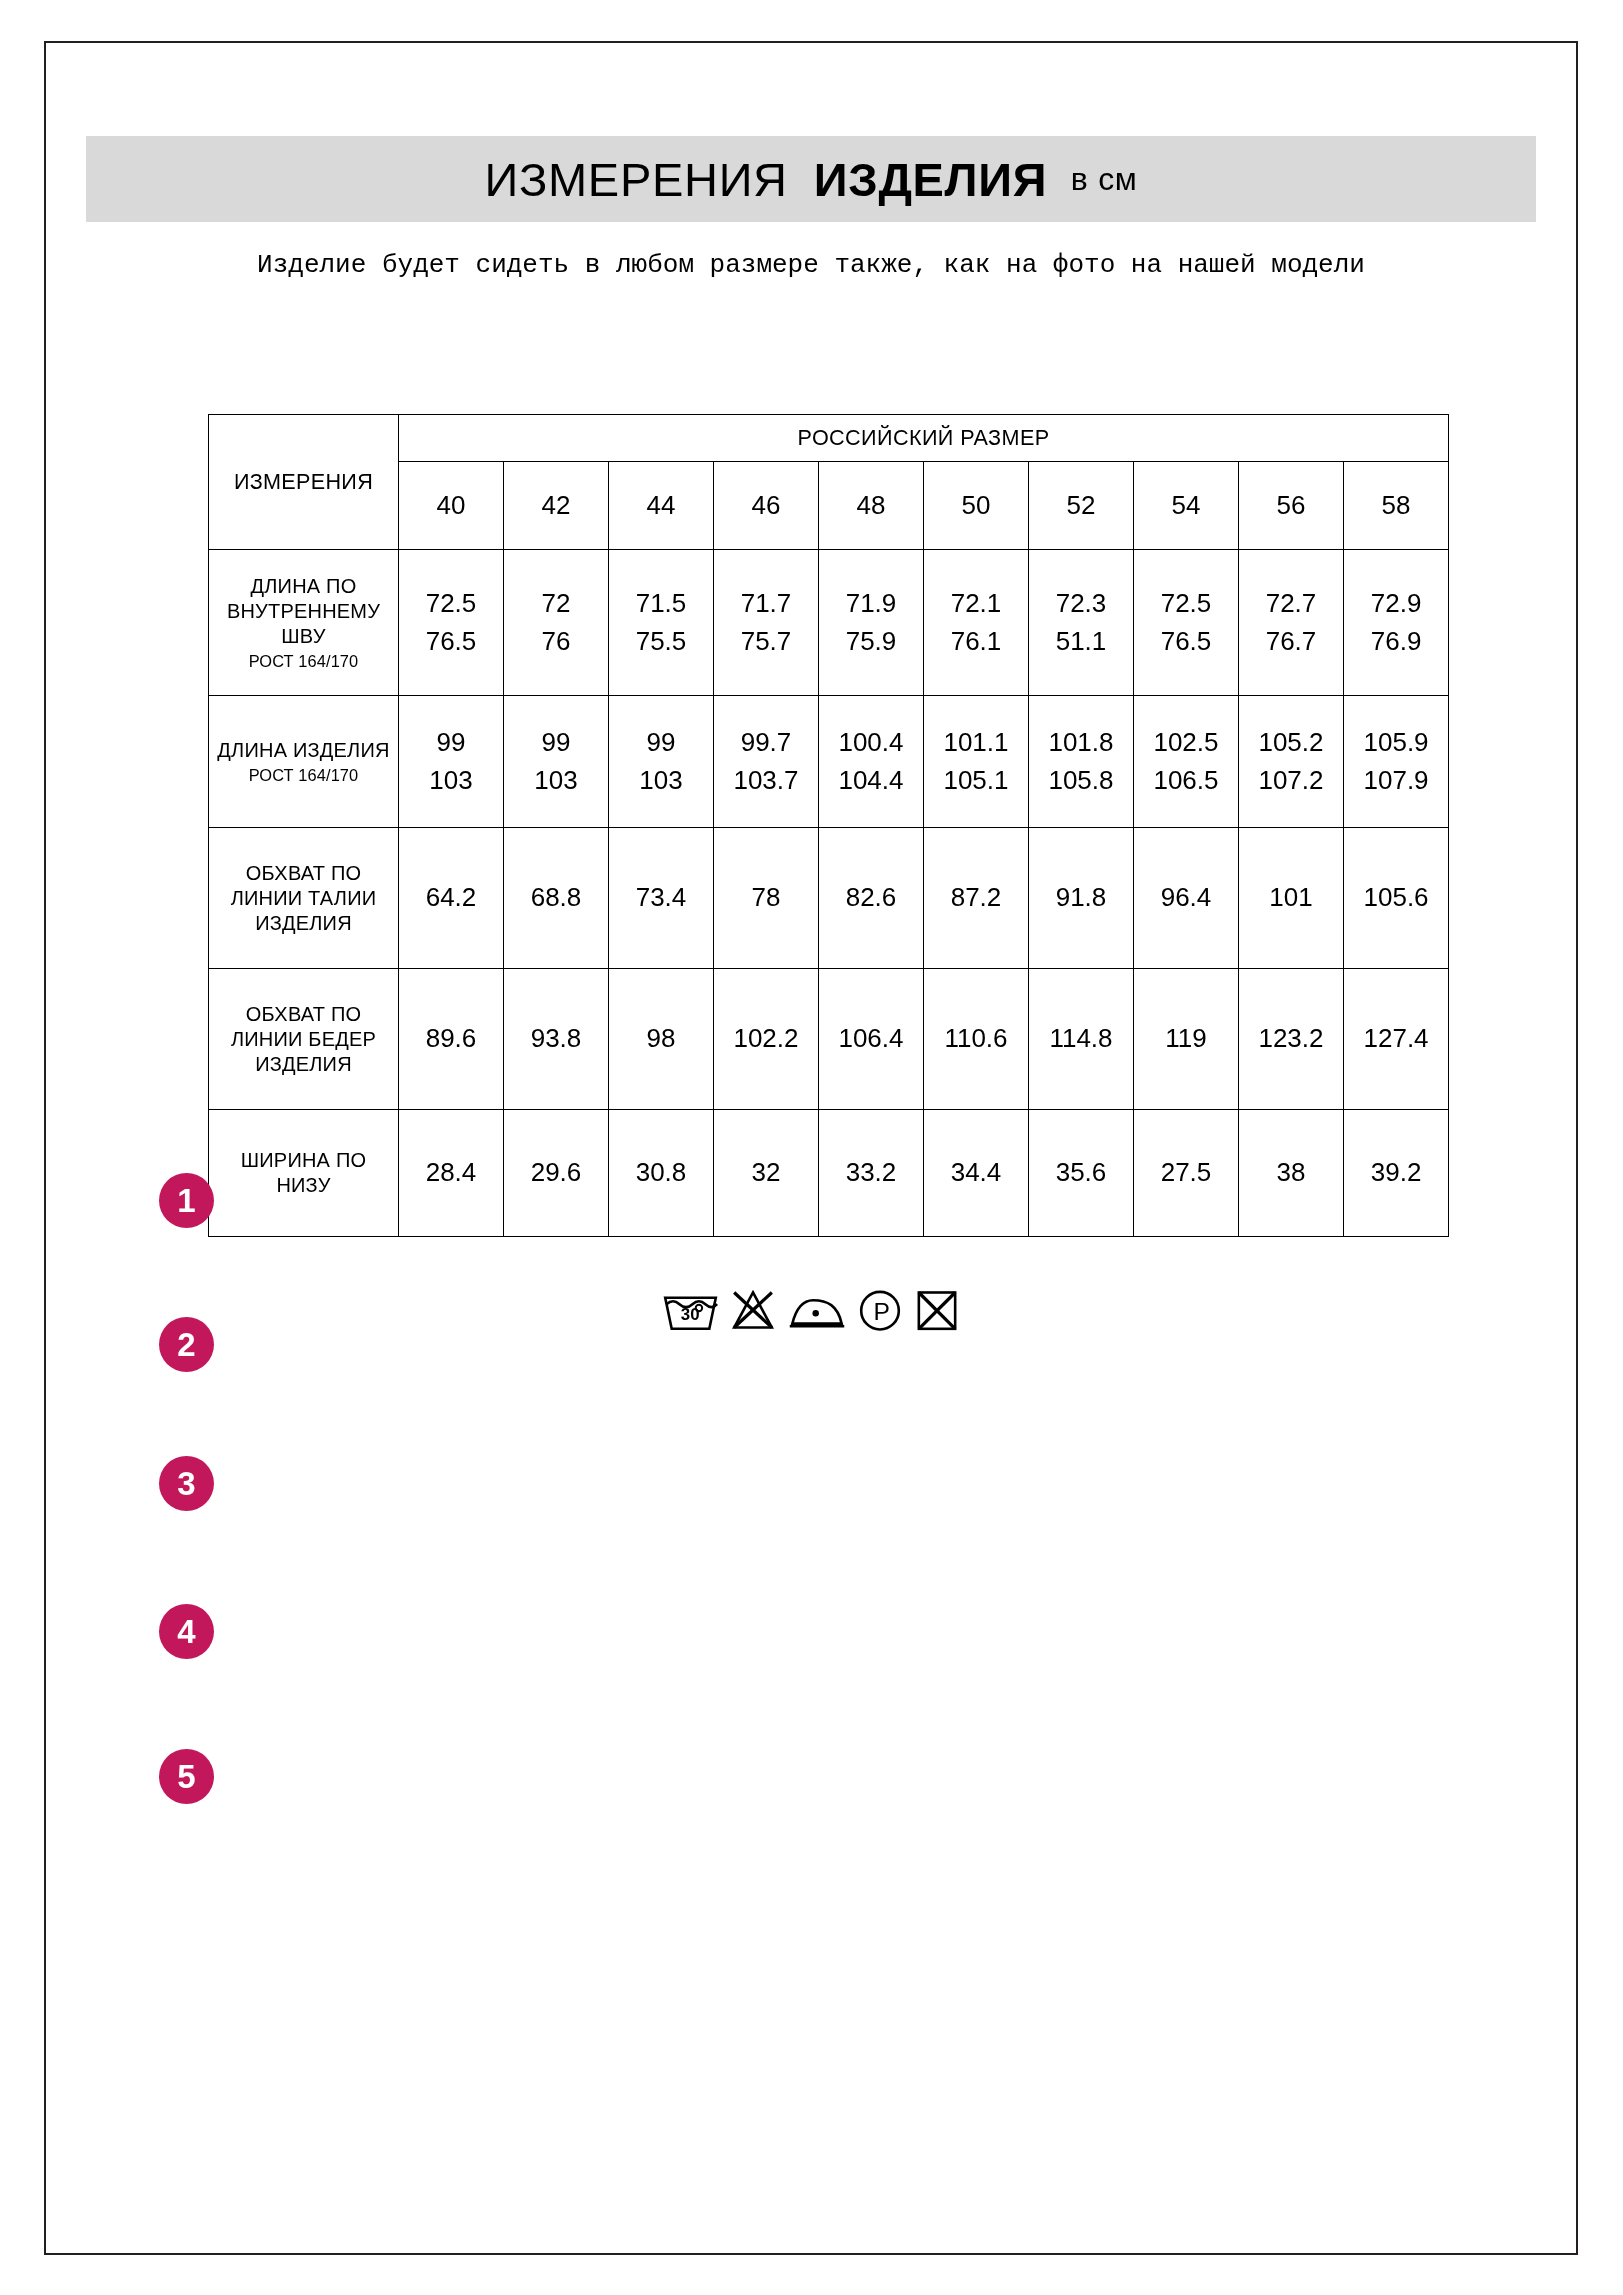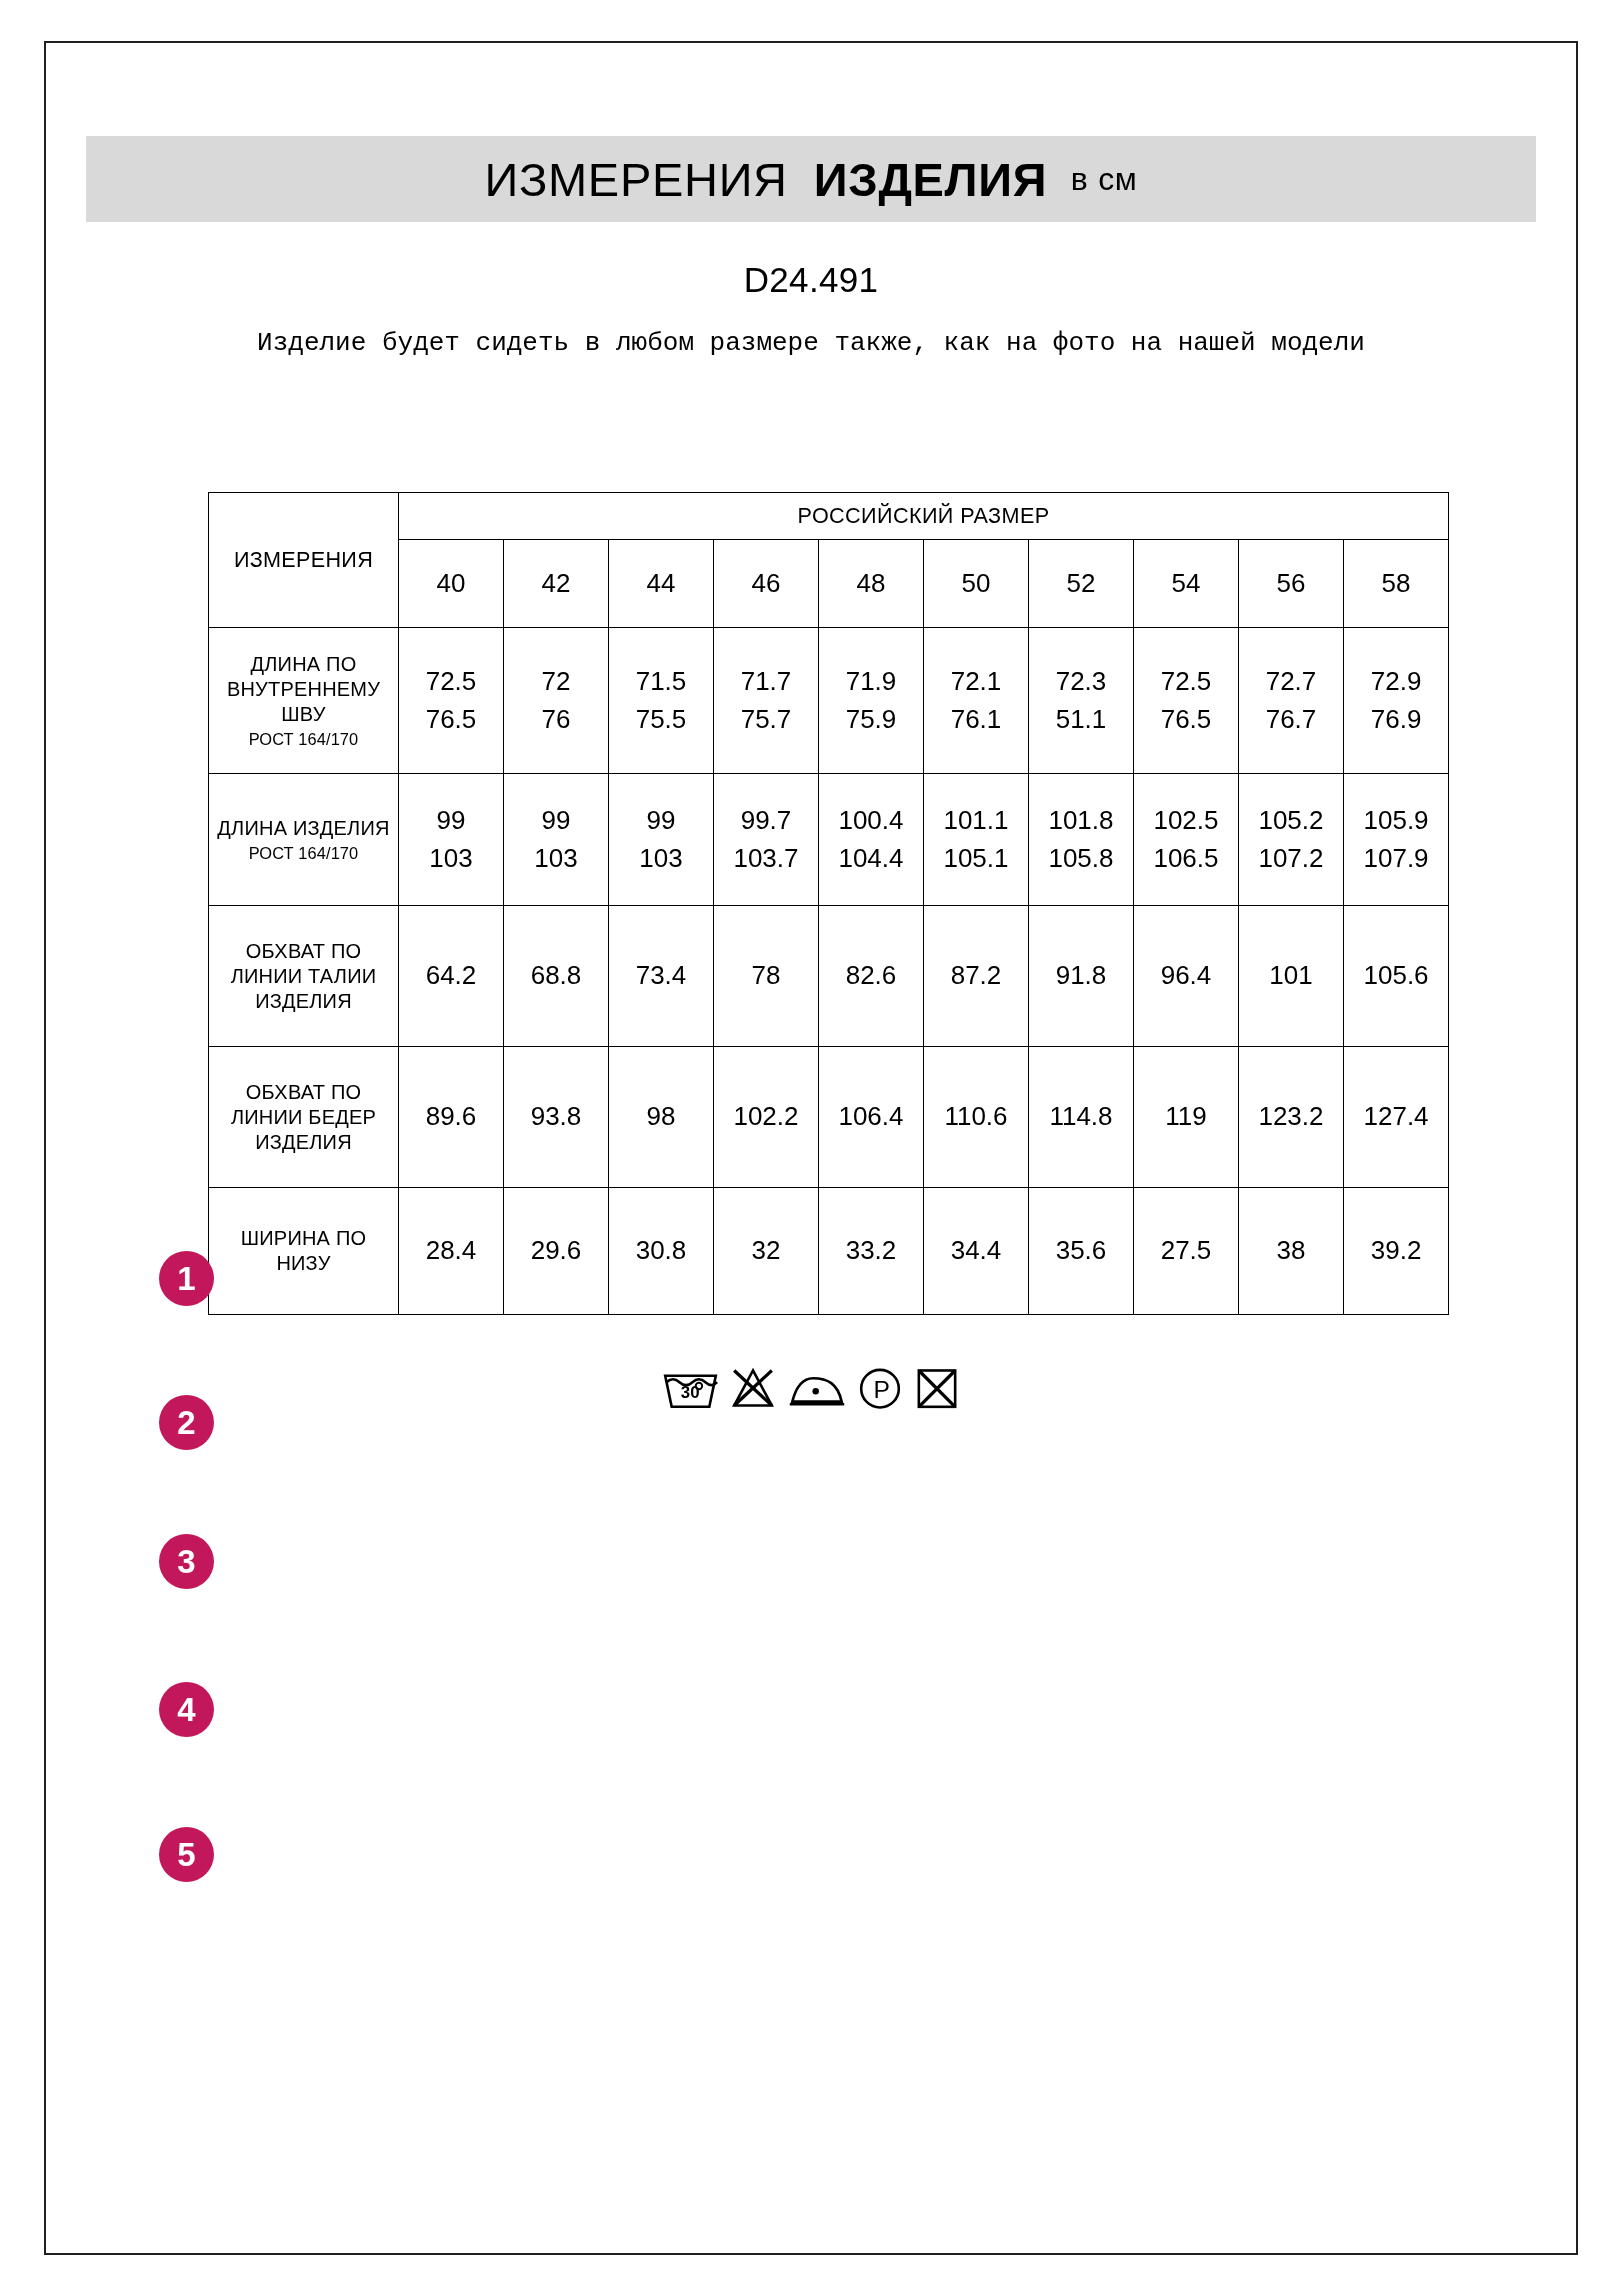--- a/index.html
+++ b/index.html
@@ -164,21 +164,20 @@
   <div class="page-border"></div>
 
   <div class="content">
 
     <div class="title-band">
       <span class="title-main-light">ИЗМЕРЕНИЯ</span>
       <span class="title-main-bold">ИЗДЕЛИЯ</span>
       <span class="title-unit">в см</span>
     </div>
 
-    <div class="article">D24.491</div>
 
     <div class="subtitle">Изделие будет сидеть в любом размере также, как на фото на нашей модели</div>
 
     <div style="position:relative;">
       <table class="size-table">
         <colgroup>
           <col style="width:190px">
           <col span="10" style="width:105px">
         </colgroup>
         <tbody>

